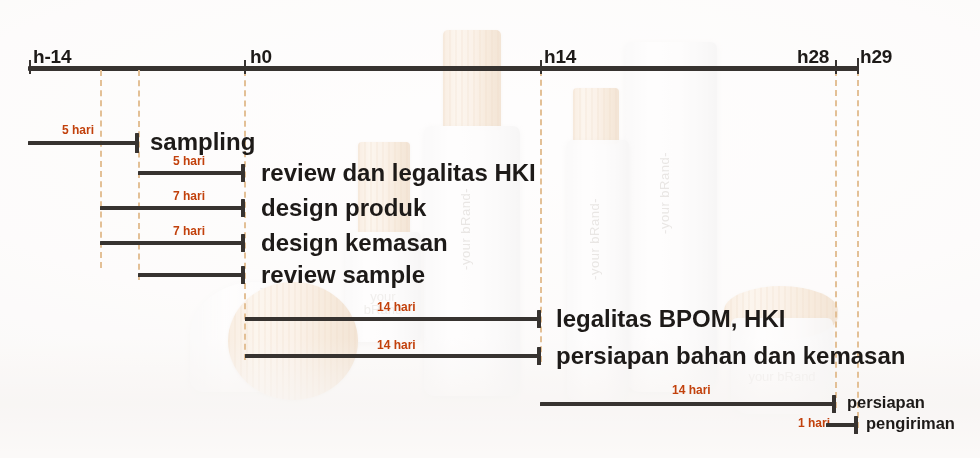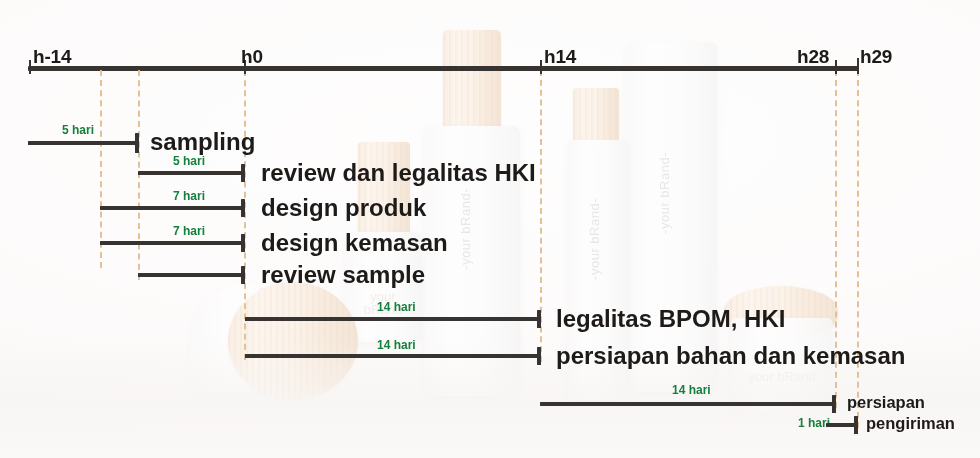--- a/index.html
+++ b/index.html
@@ -31,21 +31,21 @@
 
   
   #chart{position:absolute;inset:0;}
   .axis{position:absolute;background:#373330;height:5px;border-radius:1px;}
   .vline{position:absolute;width:0;border-left:2px dashed #e3c096;}
   .tick{position:absolute;width:2px;background:#373330;}
   .axlabel{position:absolute;color:#1d1a18;font-weight:bold;font-size:19px;line-height:19px;letter-spacing:-.2px;}
 
   .bar{position:absolute;background:#373330;height:4px;border-radius:.5px;}
   .cap-end{position:absolute;width:4px;background:#373330;border-radius:.5px;}
-  .dur{position:absolute;color:#15803d;font-weight:bold;font-size:12px;line-height:12px;white-space:nowrap;}
+  .dur{position:absolute;color:#c2410c;font-weight:bold;font-size:12px;line-height:12px;white-space:nowrap;}
   .task{position:absolute;color:#1d1a18;font-weight:bold;font-size:16.5px;line-height:17px;white-space:nowrap;}
   .task.big{font-size:24px;}
 </style>
 </head>
 <body>
 
 <div id="photo">
   <div class="wash"></div>
 
   <div class="prod cap" style="left:443px;top:30px;width:58px;height:100px;border-radius:5px 5px 2px 2px;"></div>
@@ -92,21 +92,21 @@
   <div class="vline" style="left:835px;top:70px;height:338px;"></div>
   <div class="vline" style="left:857px;top:70px;height:358px;"></div>
 
   <div class="tick" style="left:29px;top:60px;height:14px;"></div>
   <div class="tick" style="left:244px;top:60px;height:14px;"></div>
   <div class="tick" style="left:540px;top:60px;height:14px;"></div>
   <div class="tick" style="left:835px;top:60px;height:14px;"></div>
   <div class="tick" style="left:857px;top:58px;height:16px;"></div>
 
   <div class="axlabel" style="left:33px;top:47px;">h-14</div>
-  <div class="axlabel" style="left:241px;top:47px;">h0</div>
+  <div class="axlabel" style="left:250px;top:47px;">h0</div>
   <div class="axlabel" style="left:544px;top:47px;">h14</div>
   <div class="axlabel" style="left:797px;top:47px;">h28</div>
   <div class="axlabel" style="left:860px;top:47px;">h29</div>
 
   <div class="dur" style="left:62px;top:124px;">5 hari</div>
   <div class="bar" style="left:28px;top:141px;width:110px;"></div>
   <div class="cap-end" style="left:135px;top:133px;height:20px;"></div>
   <div class="task big" style="left:150px;top:133px;">sampling</div>
 
   <div class="dur" style="left:173px;top:155px;">5 hari</div>

